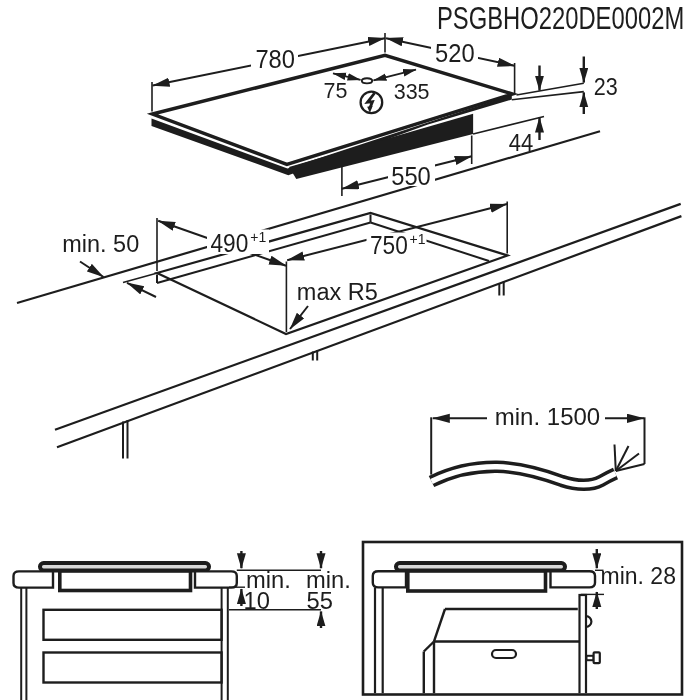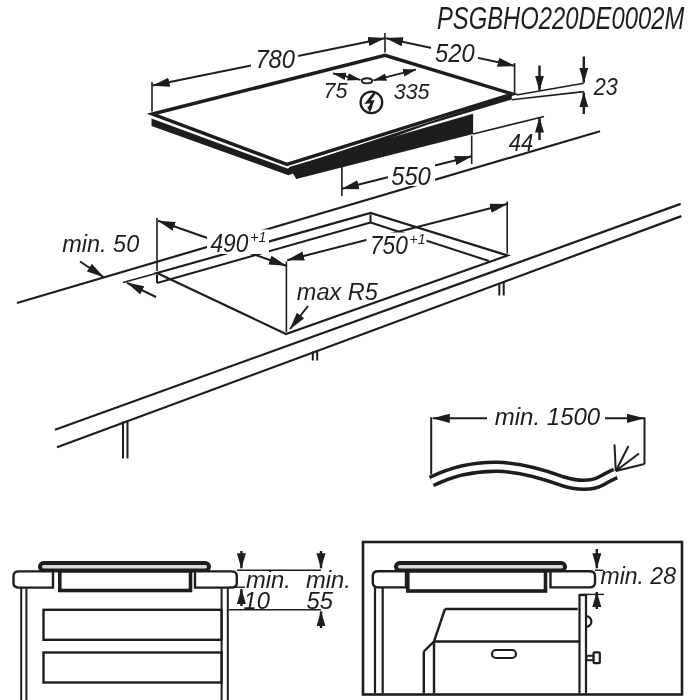--- a/index.html
+++ b/index.html
@@ -1,18 +1,18 @@
 <!DOCTYPE html>
 <html><head>
 <meta charset="utf-8">
 <style>
 html,body{margin:0;padding:0;background:#fff;}
 #page{width:700px;height:700px;position:relative;background:#fff;overflow:hidden;}
 text{font-family:"Liberation Sans",sans-serif;fill:#1d1d1b;-webkit-font-smoothing:antialiased;}
-#page{filter:grayscale(1);font-style:italic;}
+#page{filter:grayscale(1);}
 </style>
 </head>
 <body>
 <div id="page">
 <svg width="700" height="700" viewBox="0 0 700 700">
 <defs>
 <marker id="ae" markerUnits="userSpaceOnUse" markerWidth="20" markerHeight="10" refX="17" refY="4.6" orient="auto">
 <path d="M0 0 L17.5 4.6 L0 9.2 Z" fill="#1d1d1b"></path>
 </marker>
 <marker id="as" markerUnits="userSpaceOnUse" markerWidth="20" markerHeight="10" refX="17" refY="4.6" orient="auto-start-reverse">

